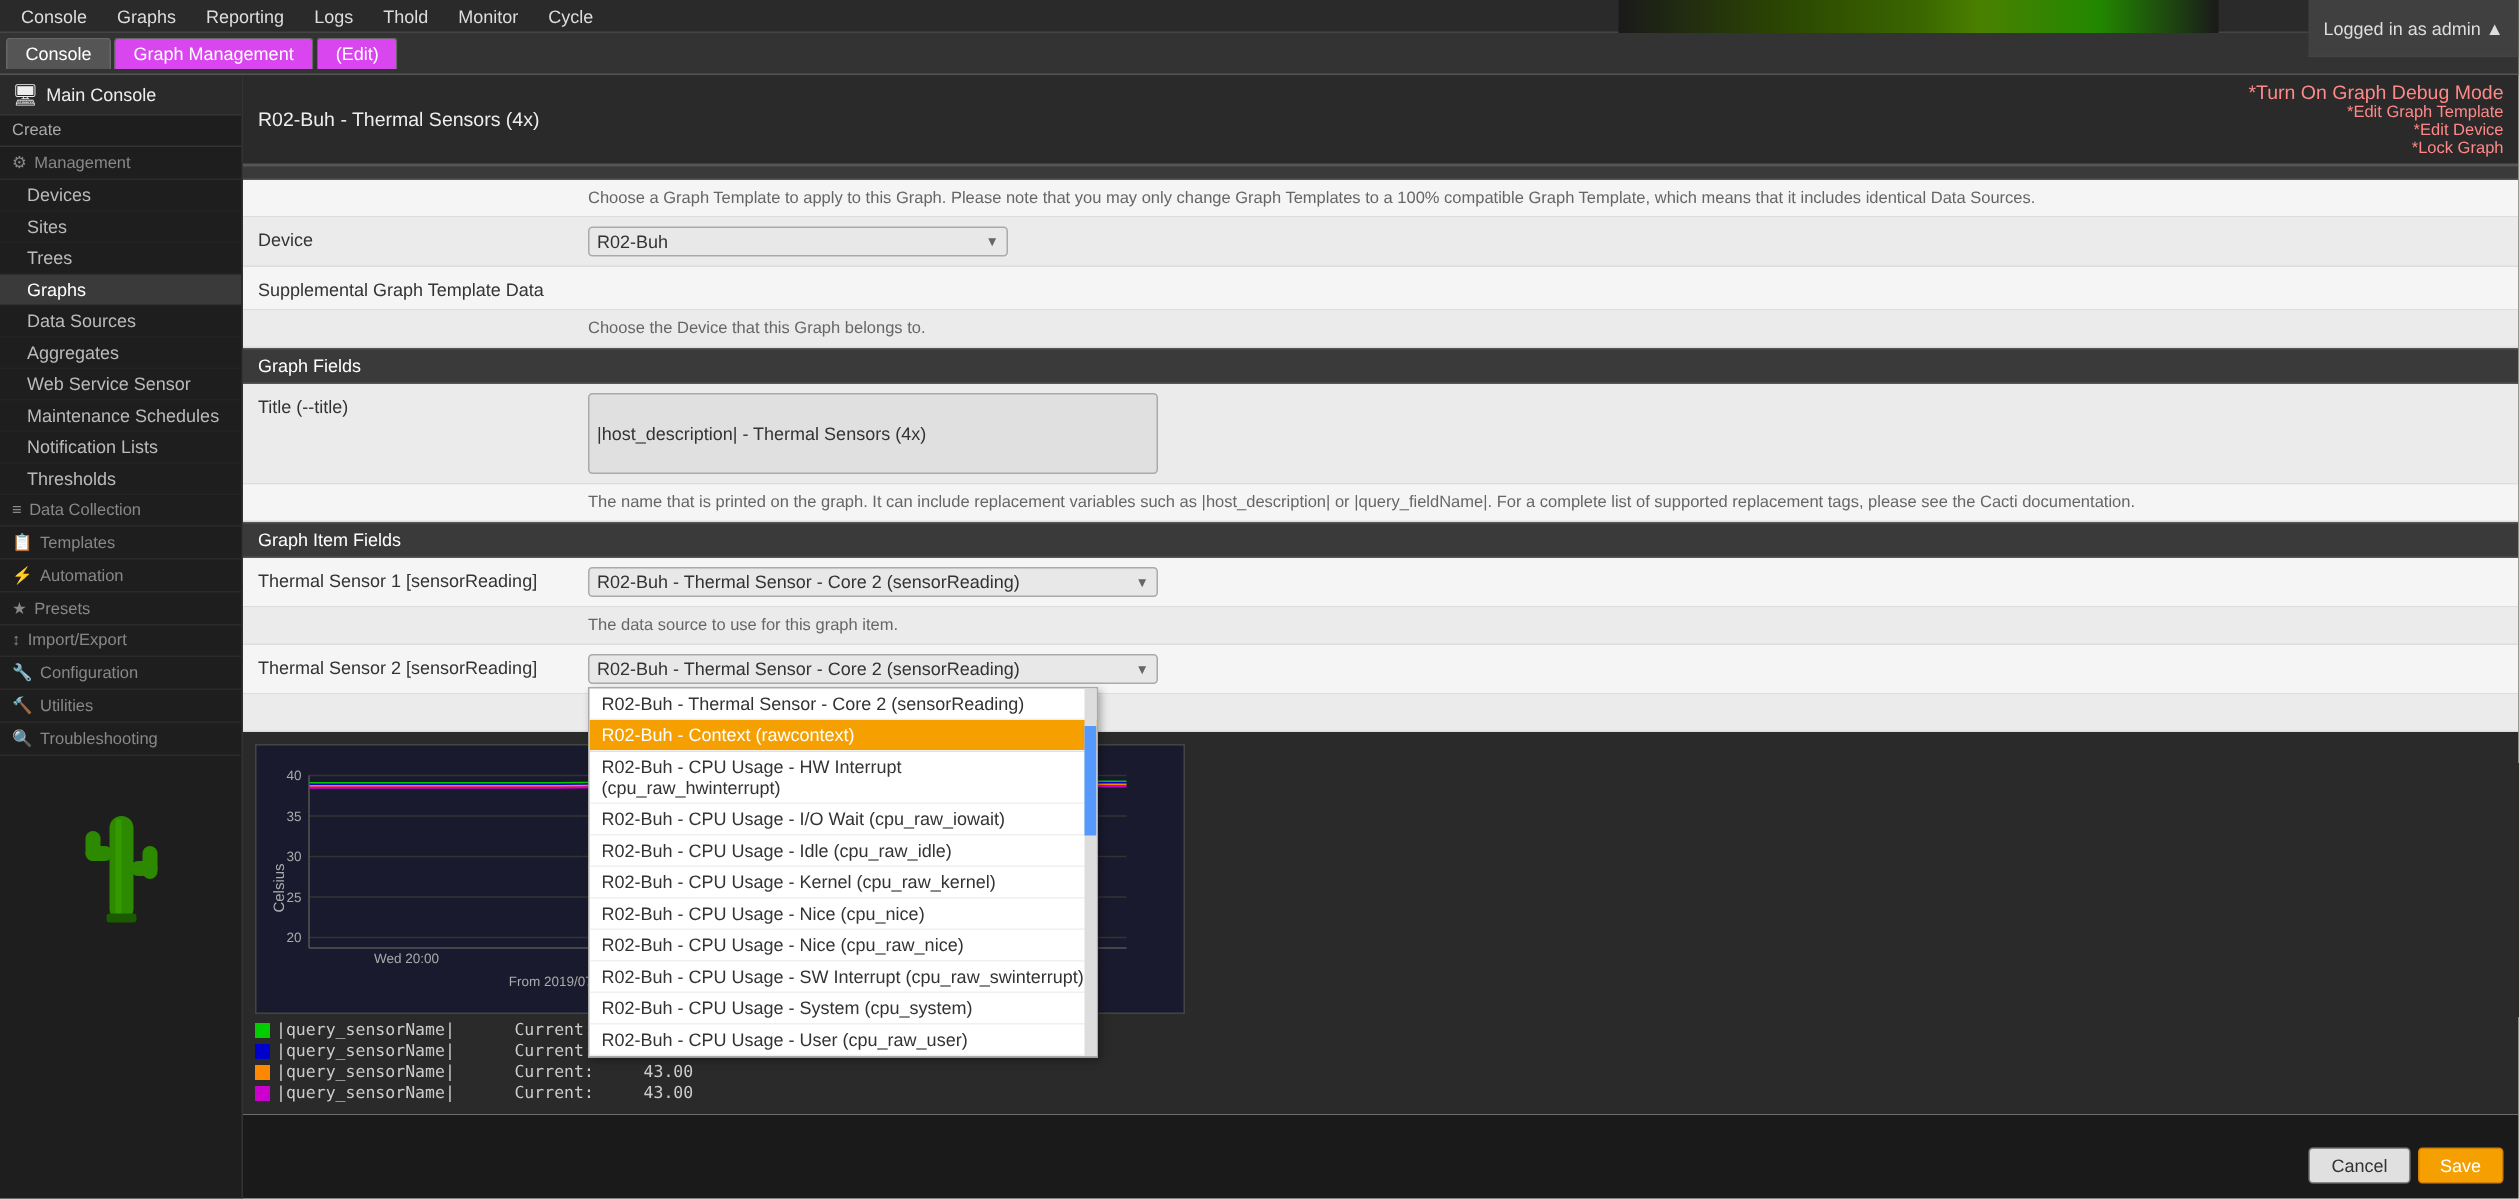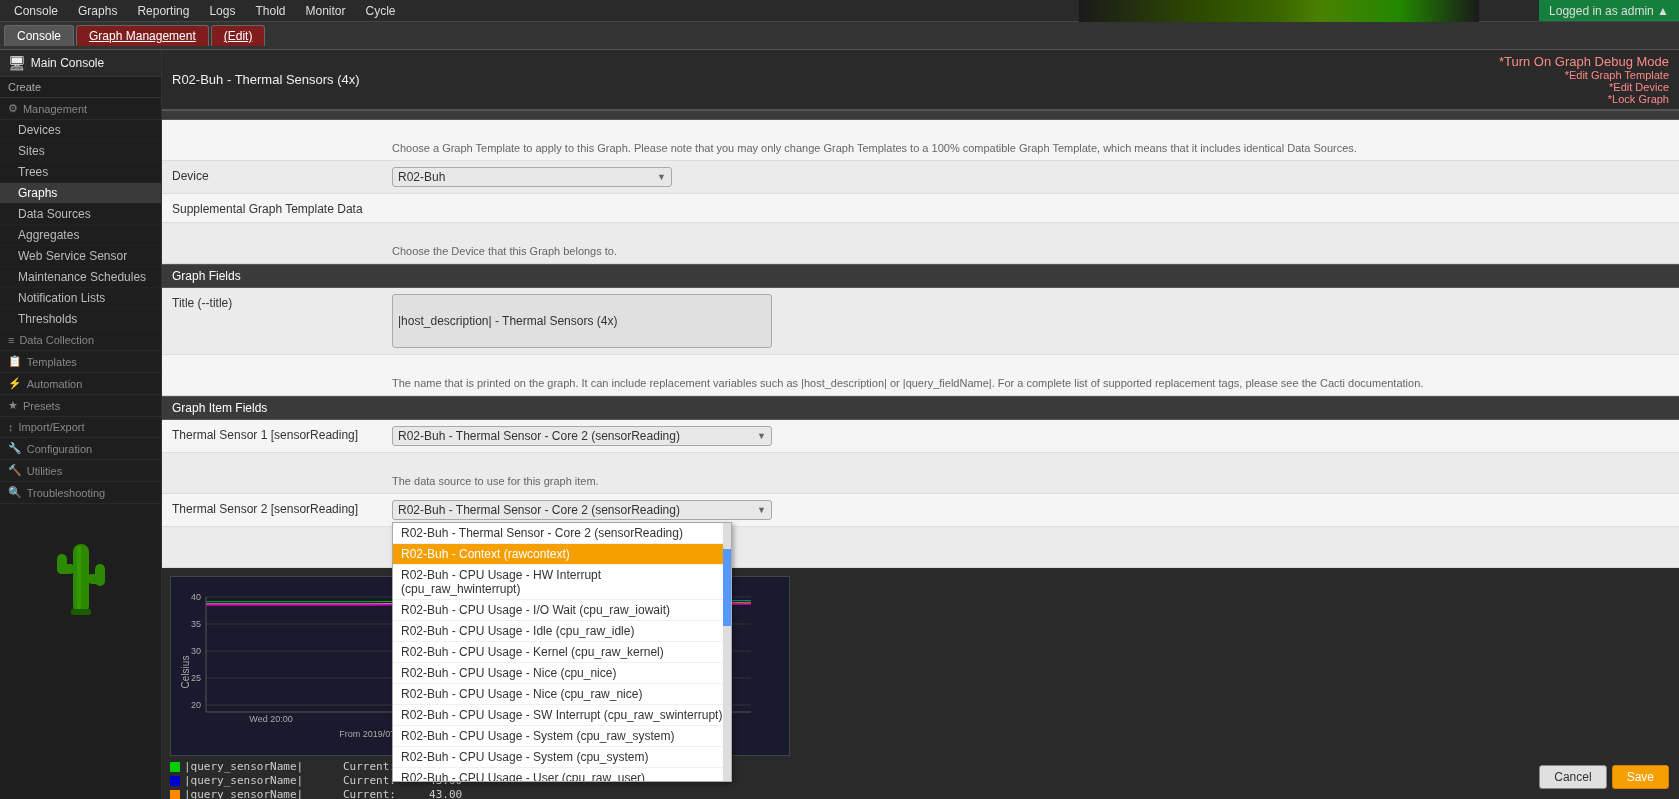--- a/index.html
+++ b/index.html
@@ -5,24 +5,24 @@
     * { box-sizing: border-box; margin: 0; padding: 0; }
     body { font-family: Arial, sans-serif; font-size: 12px; background: #1a1a1a; color: #ccc; overflow: hidden; width: 1679px; height: 799px; }
 
     
     .top-nav { background: #2a2a2a; border-bottom: 1px solid #444; display: flex; align-items: center; height: 22px; padding: 0 4px; }
     .top-nav-item { color: #ddd; padding: 2px 10px; font-size: 12px; cursor: pointer; }
 
     
     .breadcrumb-bar { background: #333; border-bottom: 1px solid #555; display: flex; align-items: center; height: 28px; padding: 0 4px; }
     .breadcrumb-tab { background: #555; color: #fff; padding: 3px 12px; border-radius: 3px 3px 0 0; font-size: 12px; cursor: pointer; margin-right: 2px; border: 1px solid #666; border-bottom: none; }
-    .breadcrumb-tab.active { background: #7f1d1d; text-decoration: underline; }
-
-    
-    .logged-in-bar { position: absolute; top: 0; right: 0; background: #15803d; border-bottom: 1px solid #444; height: 22px; display: flex; align-items: center; padding: 0 10px; font-size: 12px; color: #ddd; }
+    .breadcrumb-tab.active { background: #d946ef; }
+
+    
+    .logged-in-bar { position: absolute; top: 0; right: 0; background: #404040; border-bottom: 1px solid #444; height: 38px; display: flex; align-items: center; padding: 0 10px; font-size: 12px; color: #ddd; }
 
     
     .main-layout { display: flex; height: calc(799px - 50px); }
 
     
     .sidebar { width: 162px; background: #1e1e1e; border-right: 1px solid #333; overflow-y: auto; flex-shrink: 0; }
     .sidebar-main-console { display: flex; align-items: center; padding: 5px 8px; background: #2a2a2a; border-bottom: 1px solid #333; cursor: pointer; color: #eee; font-size: 12px; }
     .sidebar-create { padding: 4px 8px; color: #aaa; font-size: 11px; border-bottom: 1px solid #333; }
     .sidebar-section-header { padding: 4px 8px; color: #888; font-size: 11px; border-bottom: 1px solid #2a2a2a; display: flex; align-items: center; cursor: pointer; }
     .sidebar-section-header .icon { margin-right: 5px; }
@@ -35,21 +35,21 @@
     .content { flex: 1; background: #f0f0f0; overflow-y: auto; }
 
     
     .section-header { background: #3a3a3a; color: #fff; padding: 4px 10px; font-size: 12px; border-bottom: 1px solid #555; border-top: 1px solid #555; }
     
     
     .form-row { display: flex; align-items: flex-start; padding: 6px 10px; background: #f5f5f5; border-bottom: 1px solid #ddd; }
     .form-row:nth-child(even) { background: #ebebeb; }
     .form-label { width: 220px; flex-shrink: 0; font-size: 12px; color: #333; padding-top: 2px; }
     .form-control-area { flex: 1; }
-    .form-desc { font-size: 11px; color: #666; margin-top: 16px; }
+    .form-desc { font-size: 11px; color: #666; margin-top: 0; }
     
     select.form-select { background: #e8e8e8; border: 1px solid #aaa; color: #333; padding: 2px 20px 2px 5px; font-size: 12px; border-radius: 3px; min-width: 280px; appearance: none; -webkit-appearance: none; cursor: pointer; position: relative; }
     .select-wrapper { display: inline-flex; align-items: center; position: relative; }
     .select-wrapper::after { content: '▼'; position: absolute; right: 6px; font-size: 9px; color: #666; pointer-events: none; }
     select.form-select-wide { min-width: 380px; }
 
     input.form-input { background: #e0e0e0; border: 1px solid #aaa; color: #333; padding: 19px 5px; font-size: 12px; border-radius: 3px; width: 380px; }
 
     
     .dropdown-overlay { position: absolute; background: white; border: 1px solid #aaa; z-index: 1000; min-width: 320px; box-shadow: 2px 2px 5px rgba(0,0,0,0.3); }
@@ -252,21 +252,20 @@
             <div id="dropdown-items-container" style="position:relative; overflow:hidden; max-height:260px;">
             <div class="dropdown-overlay-item">R02-Buh - Thermal Sensor - Core 2 (sensorReading)</div>
                 <div class="dropdown-overlay-item highlighted">R02-Buh - Context (rawcontext)</div>
                 <div class="dropdown-overlay-item">R02-Buh - CPU Usage - HW Interrupt (cpu_raw_hwinterrupt)</div>
                 <div class="dropdown-overlay-item">R02-Buh - CPU Usage - I/O Wait (cpu_raw_iowait)</div>
                 <div class="dropdown-overlay-item">R02-Buh - CPU Usage - Idle (cpu_raw_idle)</div>
                 <div class="dropdown-overlay-item">R02-Buh - CPU Usage - Kernel (cpu_raw_kernel)</div>
                 <div class="dropdown-overlay-item">R02-Buh - CPU Usage - Nice (cpu_nice)</div>
                 <div class="dropdown-overlay-item">R02-Buh - CPU Usage - Nice (cpu_raw_nice)</div>
                 <div class="dropdown-overlay-item">R02-Buh - CPU Usage - SW Interrupt (cpu_raw_swinterrupt)</div>
-                <div class="dropdown-overlay-item">R02-Buh - CPU Usage - System (cpu_raw_system)</div>
                 <div class="dropdown-overlay-item">R02-Buh - CPU Usage - System (cpu_system)</div>
                 <div class="dropdown-overlay-item">R02-Buh - CPU Usage - User (cpu_raw_user)</div>
               </div>
             <div class="dropdown-scrollbar">
               <div class="dropdown-scrollbar-thumb"></div>
             </div>
           </div>
         </div>
       </div>
       <div class="form-row">

